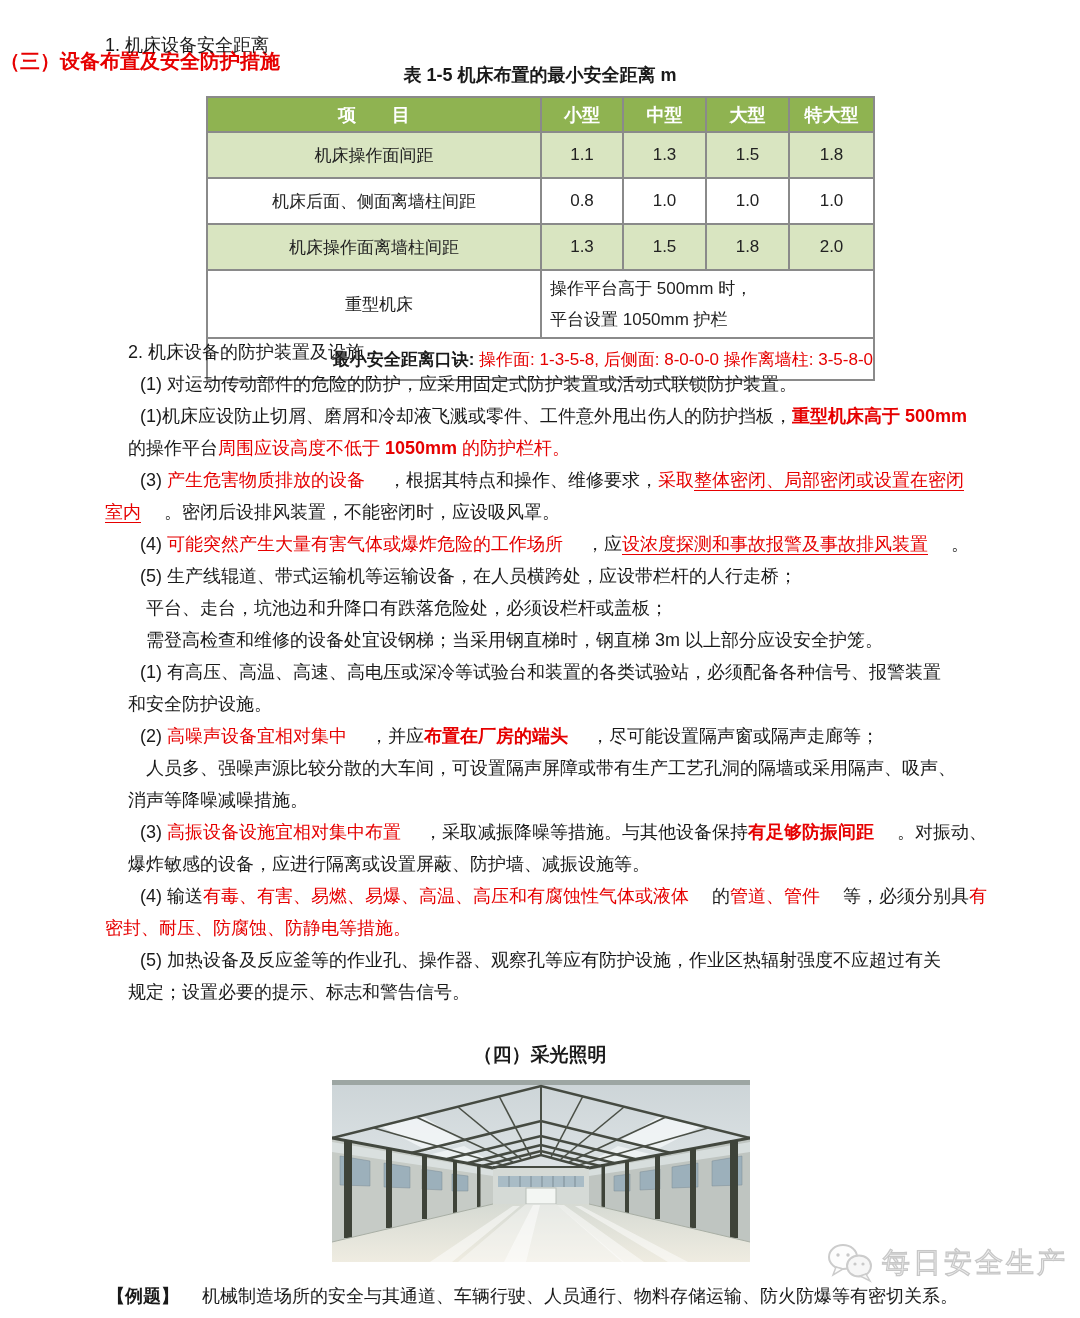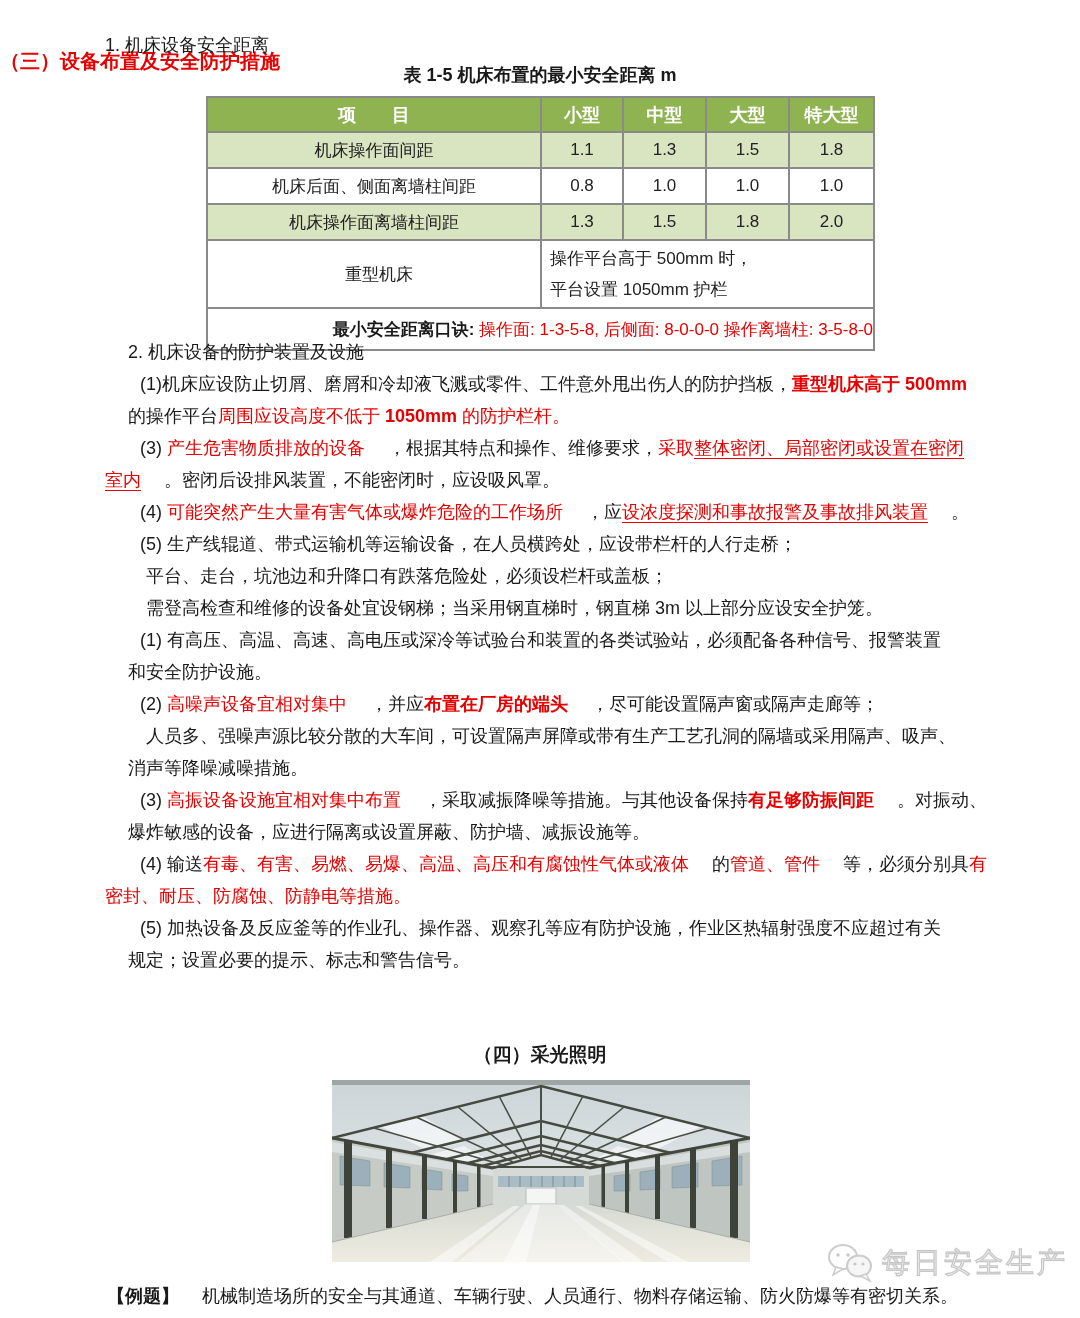--- a/index.html
+++ b/index.html
@@ -17,21 +17,21 @@
 
   .doc-title{position:absolute;top:4px;left:0;width:100%;text-align:left;
     color:var(--red);font-weight:bold;font-size:20px;margin-top:44px;}
   .h1{position:absolute;top:33px;left:105px;font-size:18px;}
   .tcaption{position:absolute;top:63px;left:0;width:100%;text-align:center;font-weight:bold;font-size:18px;}
 
   .spacing-table{position:absolute;left:206px;top:96px;width:667px;table-layout:fixed;
     border-collapse:collapse;font-size:17px;color:#222;}
   .spacing-table th,.spacing-table td{border:2px solid var(--border);text-align:center;padding:0;}
   .spacing-table thead th{background:var(--header-green);color:#ffffff;font-weight:bold;height:35px;font-size:18px;}
-  .spacing-table tbody td{height:36px;background:#fff;}
+  .spacing-table tbody td{height:46px;background:#fff;}
   .spacing-table tr.shade td{background:var(--row-green);}
   .spacing-table td.left{text-align:center;padding-left:10px;}
   .spacing-table tr.heavy td{height:68px;}
   .spacing-table tr.heavy .note div{line-height:31px;text-align:left;padding-left:8px;}
   .spacing-table tr.mnemo td{height:42px;text-align:right;font-size:17px;}
 
   .b{font-weight:bold;color:var(--text);}
   .k{color:var(--text);margin-left:23px;}
   .r{color:var(--red);}
   .rb{color:var(--red);font-weight:bold;}
@@ -111,20 +111,21 @@
       <tr class="mnemo">
         <td colspan="5">
           <span class="b">最小安全距离口诀: </span><span class="r">操作面: 1-3-5-8, 后侧面: 8-0-0-0 操作离墙柱: 3-5-8-0</span>
         </td>
       </tr>
     </tbody>
   </table>
 
   <div class="body-lines">
       <div class="line"><span class="k">2. 机床设备的防护装置及设施</span></div>
+      <div class="line" style="padding-left: 12px;"><span class="k">(1) 对运动传动部件的危险的防护，应采用固定式防护装置或活动式联锁防护装置。</span></div>
       <div class="line" style="padding-left: 12px;"><span class="k">(1)机床应设防止切屑、磨屑和冷却液飞溅或零件、工件意外甩出伤人的防护挡板，</span><span class="rb">重型机床高于 500mm</span></div>
       <div class="line"><span class="k">的操作平台</span><span class="r">周围应设高度不低于 </span><span class="rb">1050mm</span><span class="r"> 的防护栏杆。</span></div>
       <div class="line" style="padding-left: 12px;"><span class="k">(3) </span><span class="r">产生危害物质排放的设备</span><span class="k">，根据其特点和操作、维修要求，</span><span class="r">采取</span><span class="ru">整体密闭、局部密闭或设置在密闭</span></div>
       <div class="line"><span class="ru">室内</span><span class="k">。密闭后设排风装置，不能密闭时，应设吸风罩。</span></div>
       <div class="line" style="padding-left: 12px;"><span class="k">(4) </span><span class="r">可能突然产生大量有害气体或爆炸危险的工作场所</span><span class="k">，应</span><span class="ru">设浓度探测和事故报警及事故排风装置</span><span class="k">。</span></div>
       <div class="line" style="padding-left: 12px;"><span class="k">(5) 生产线辊道、带式运输机等运输设备，在人员横跨处，应设带栏杆的人行走桥；</span></div>
       <div class="line" style="padding-left: 18px;"><span class="k">平台、走台，坑池边和升降口有跌落危险处，必须设栏杆或盖板；</span></div>
       <div class="line" style="padding-left: 18px;"><span class="k">需登高检查和维修的设备处宜设钢梯；当采用钢直梯时，钢直梯 3m 以上部分应设安全护笼。</span></div>
       <div class="line" style="padding-left: 12px;"><span class="k">(1) 有高压、高温、高速、高电压或深冷等试验台和装置的各类试验站，必须配备各种信号、报警装置</span></div>
       <div class="line"><span class="k">和安全防护设施。</span></div>

